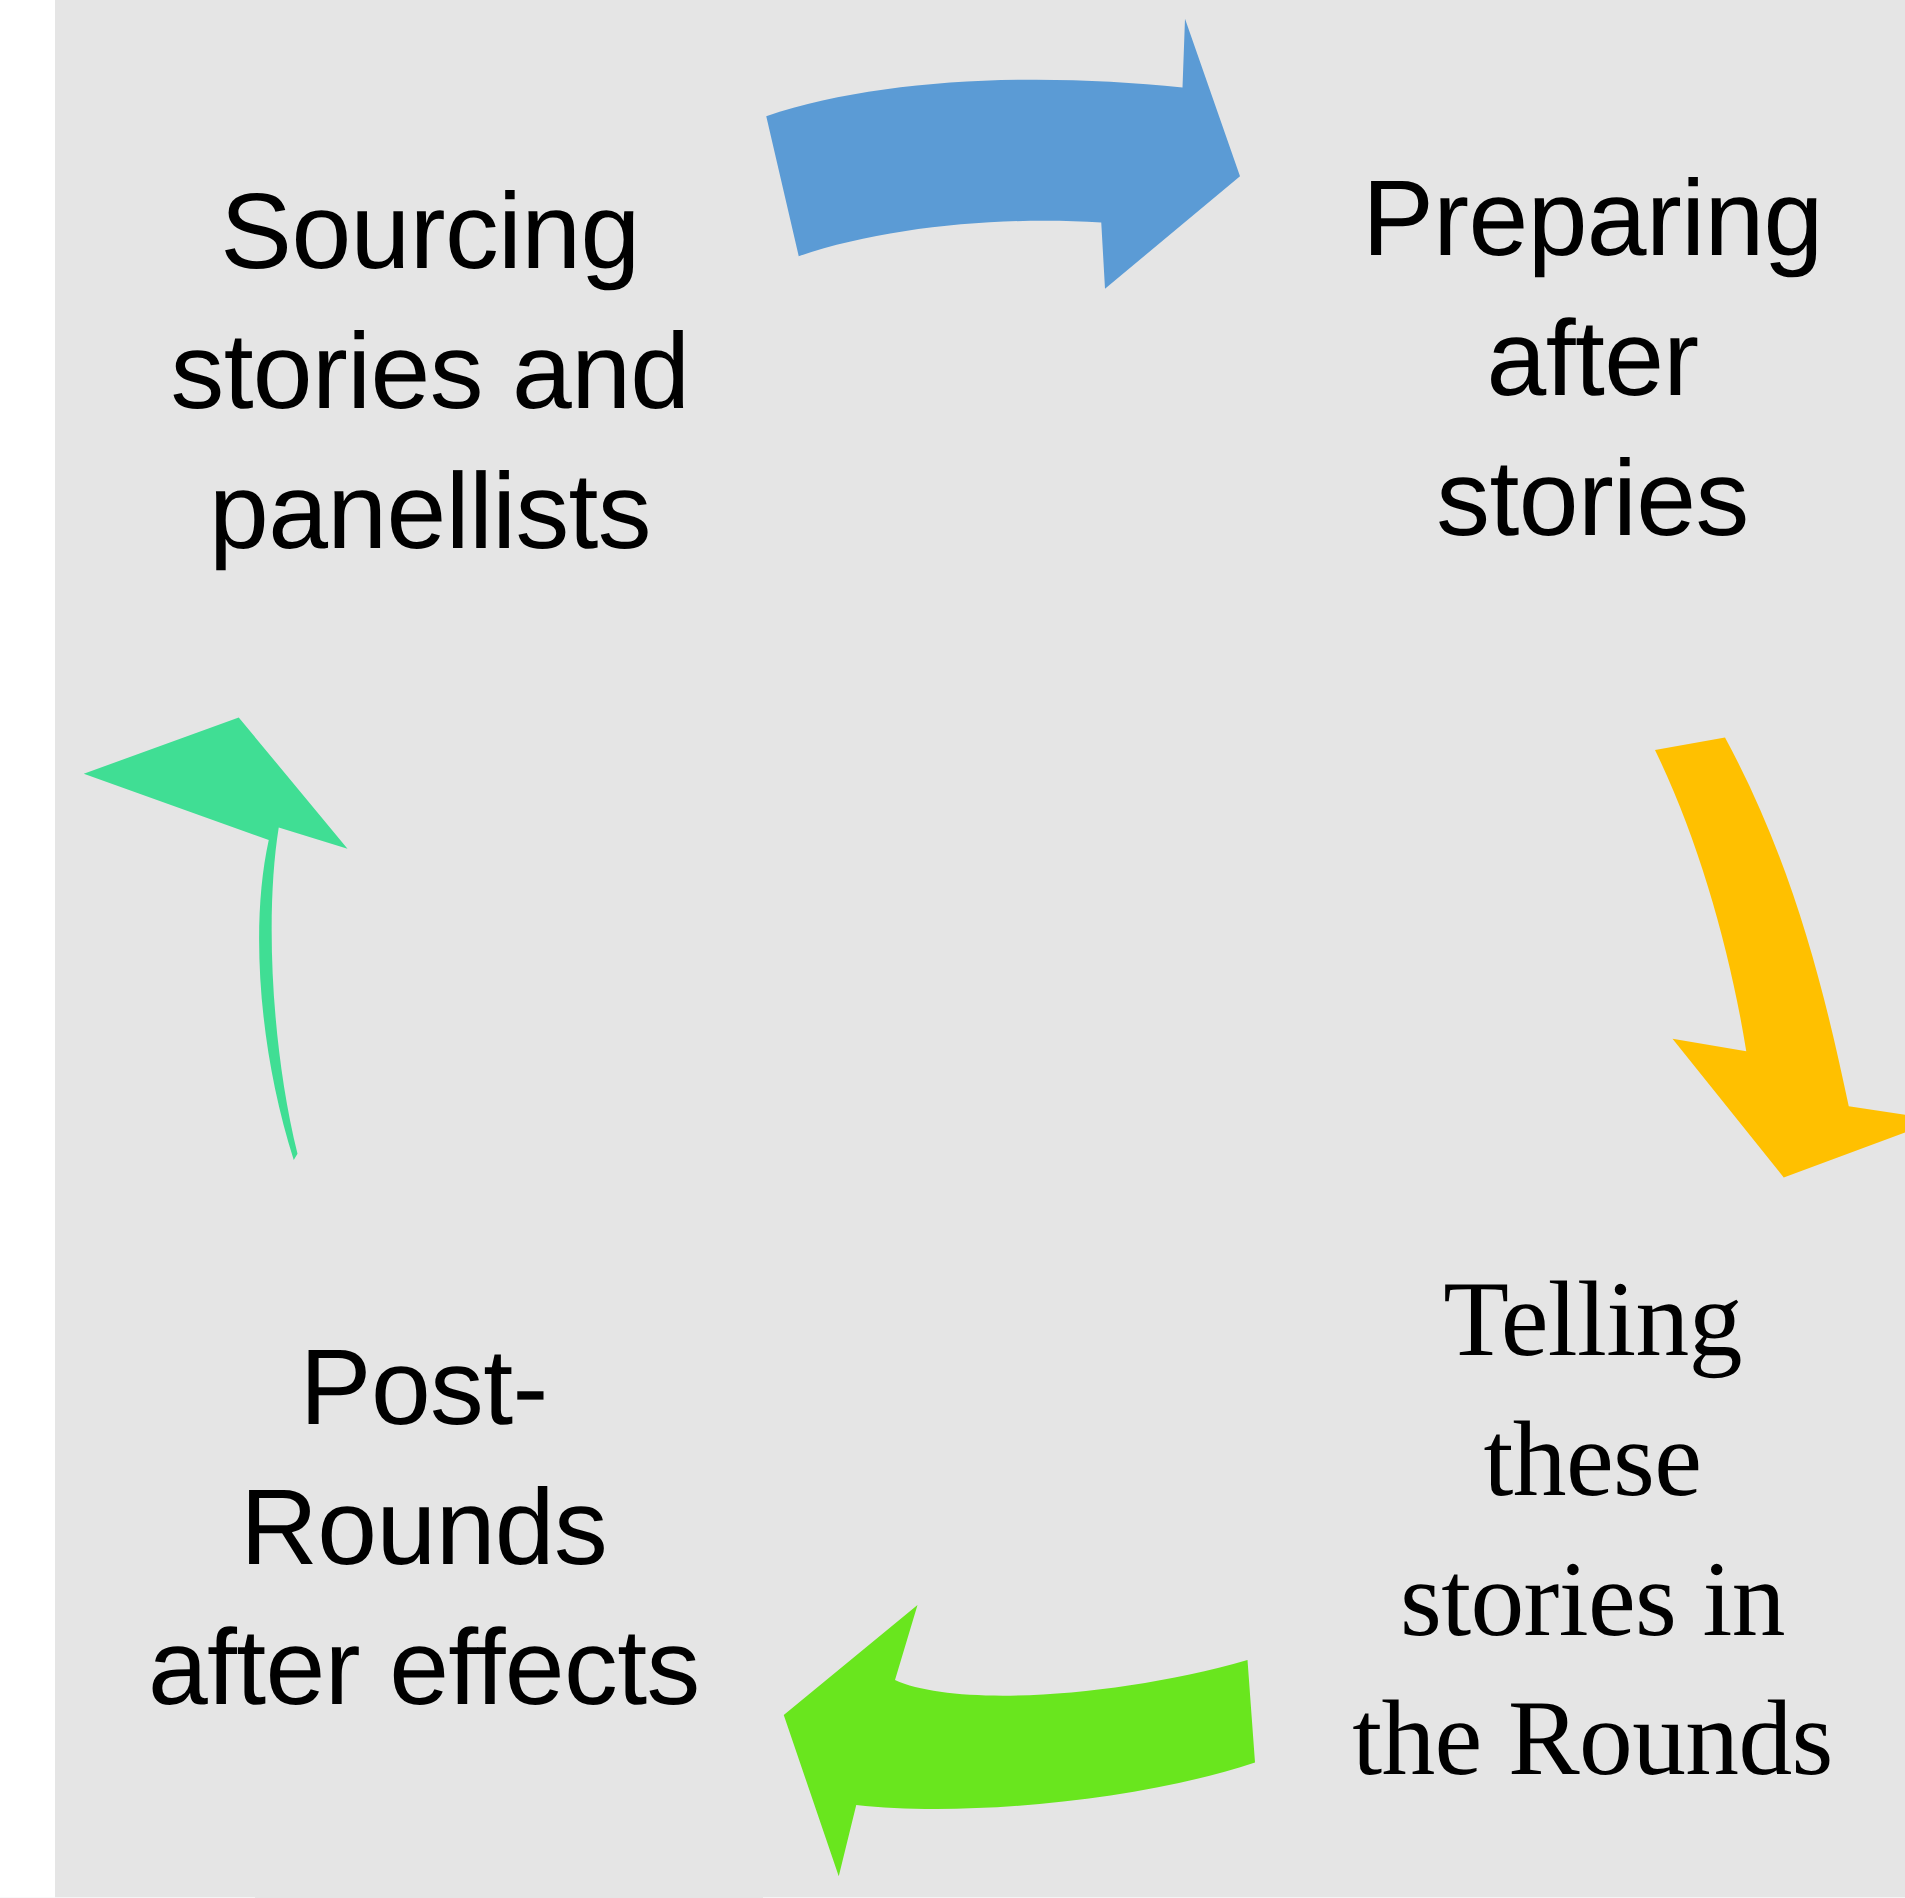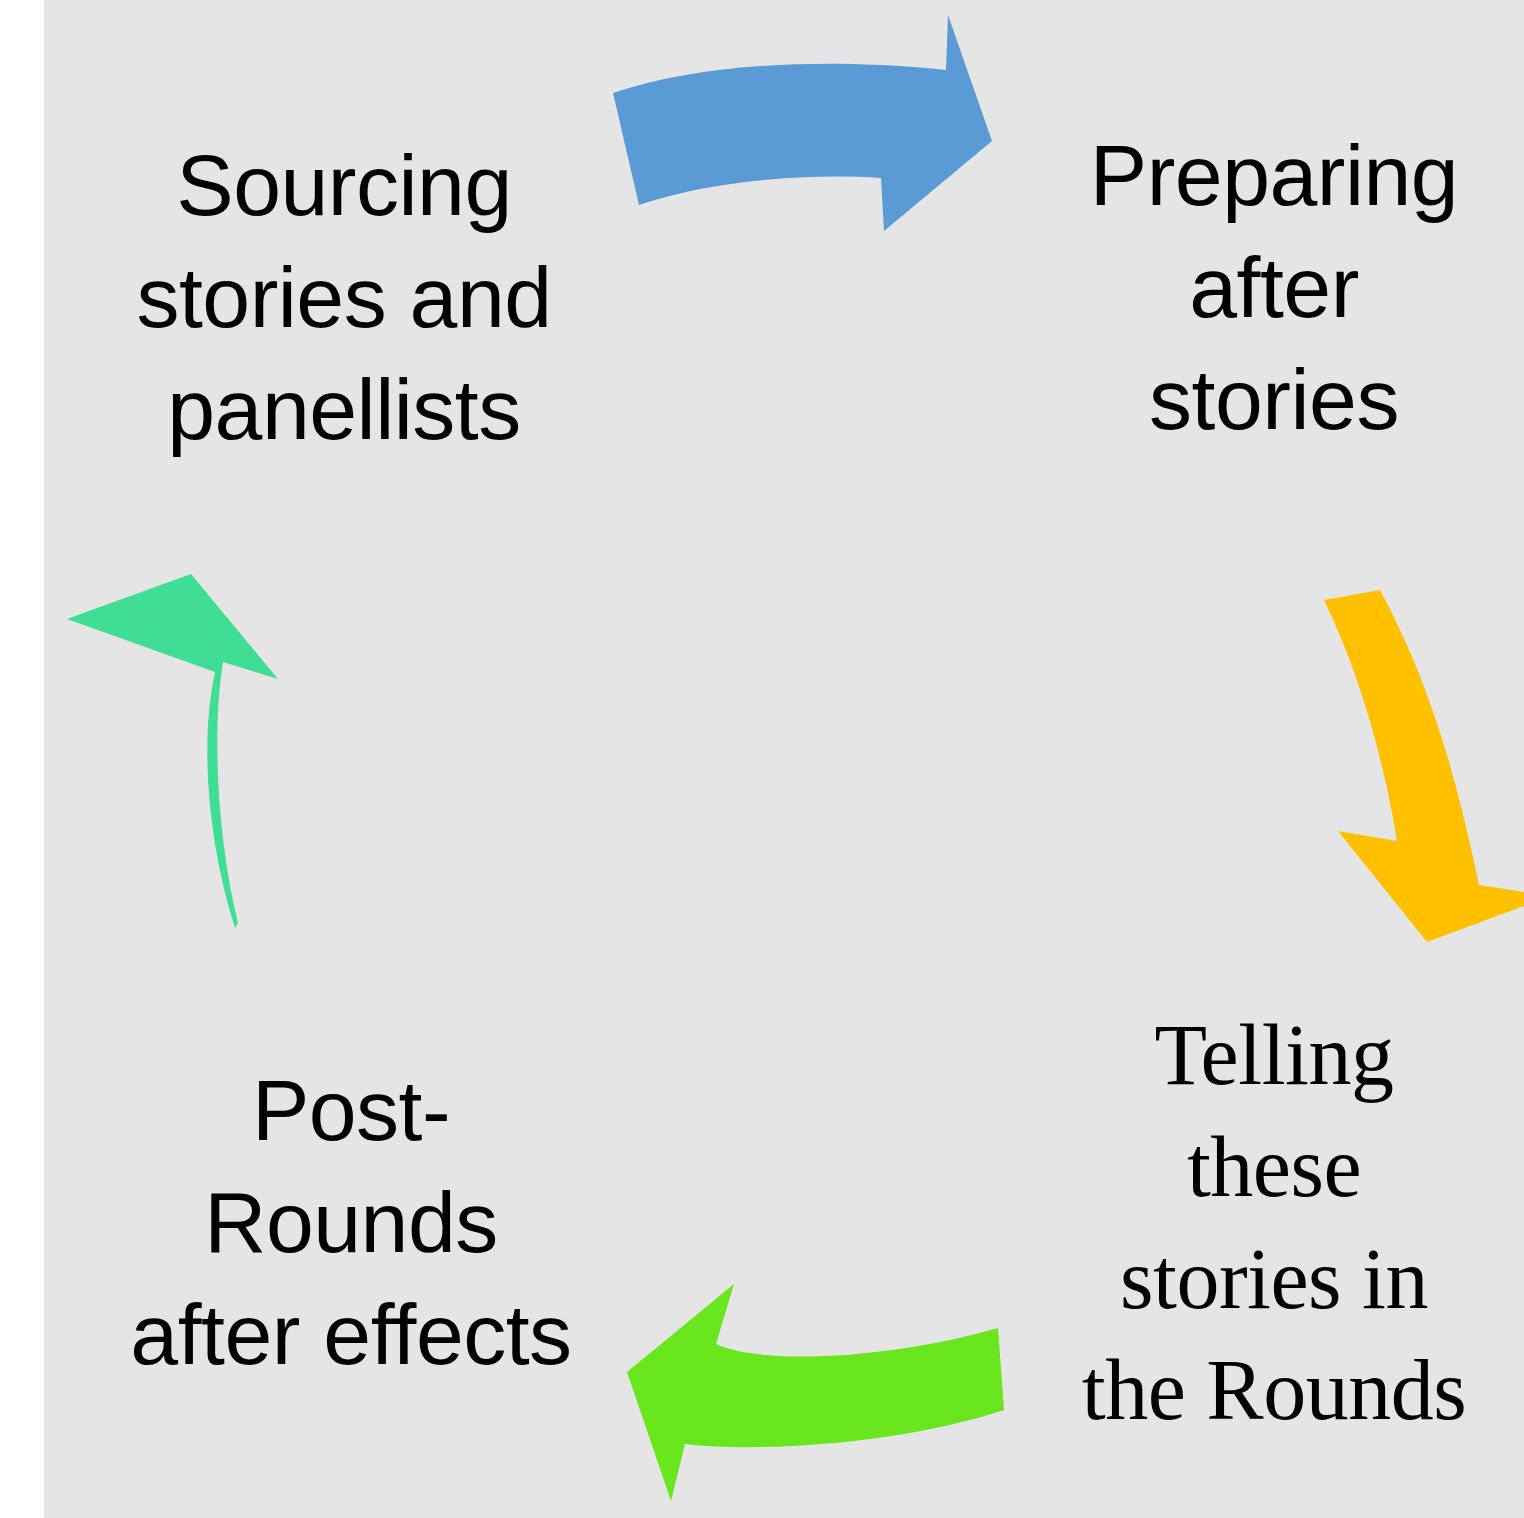--- a/index.html
+++ b/index.html
@@ -46,21 +46,21 @@
     top: 120px;
     width: 540px;
   }
   #label-telling {
     left: 950px;
     top: 1000px;
     width: 560px;
     font-family: Liberation Serif, serif;
   }
   #label-post {
-    left: 22px;
+    left: 10px;
     top: 1055px;
     width: 570px;
   }
 </style>
 </head>
 <body>
 
 <div id="canvas">
 
   <svg class="cycle-svg" viewBox="0 0 1524 1518">

